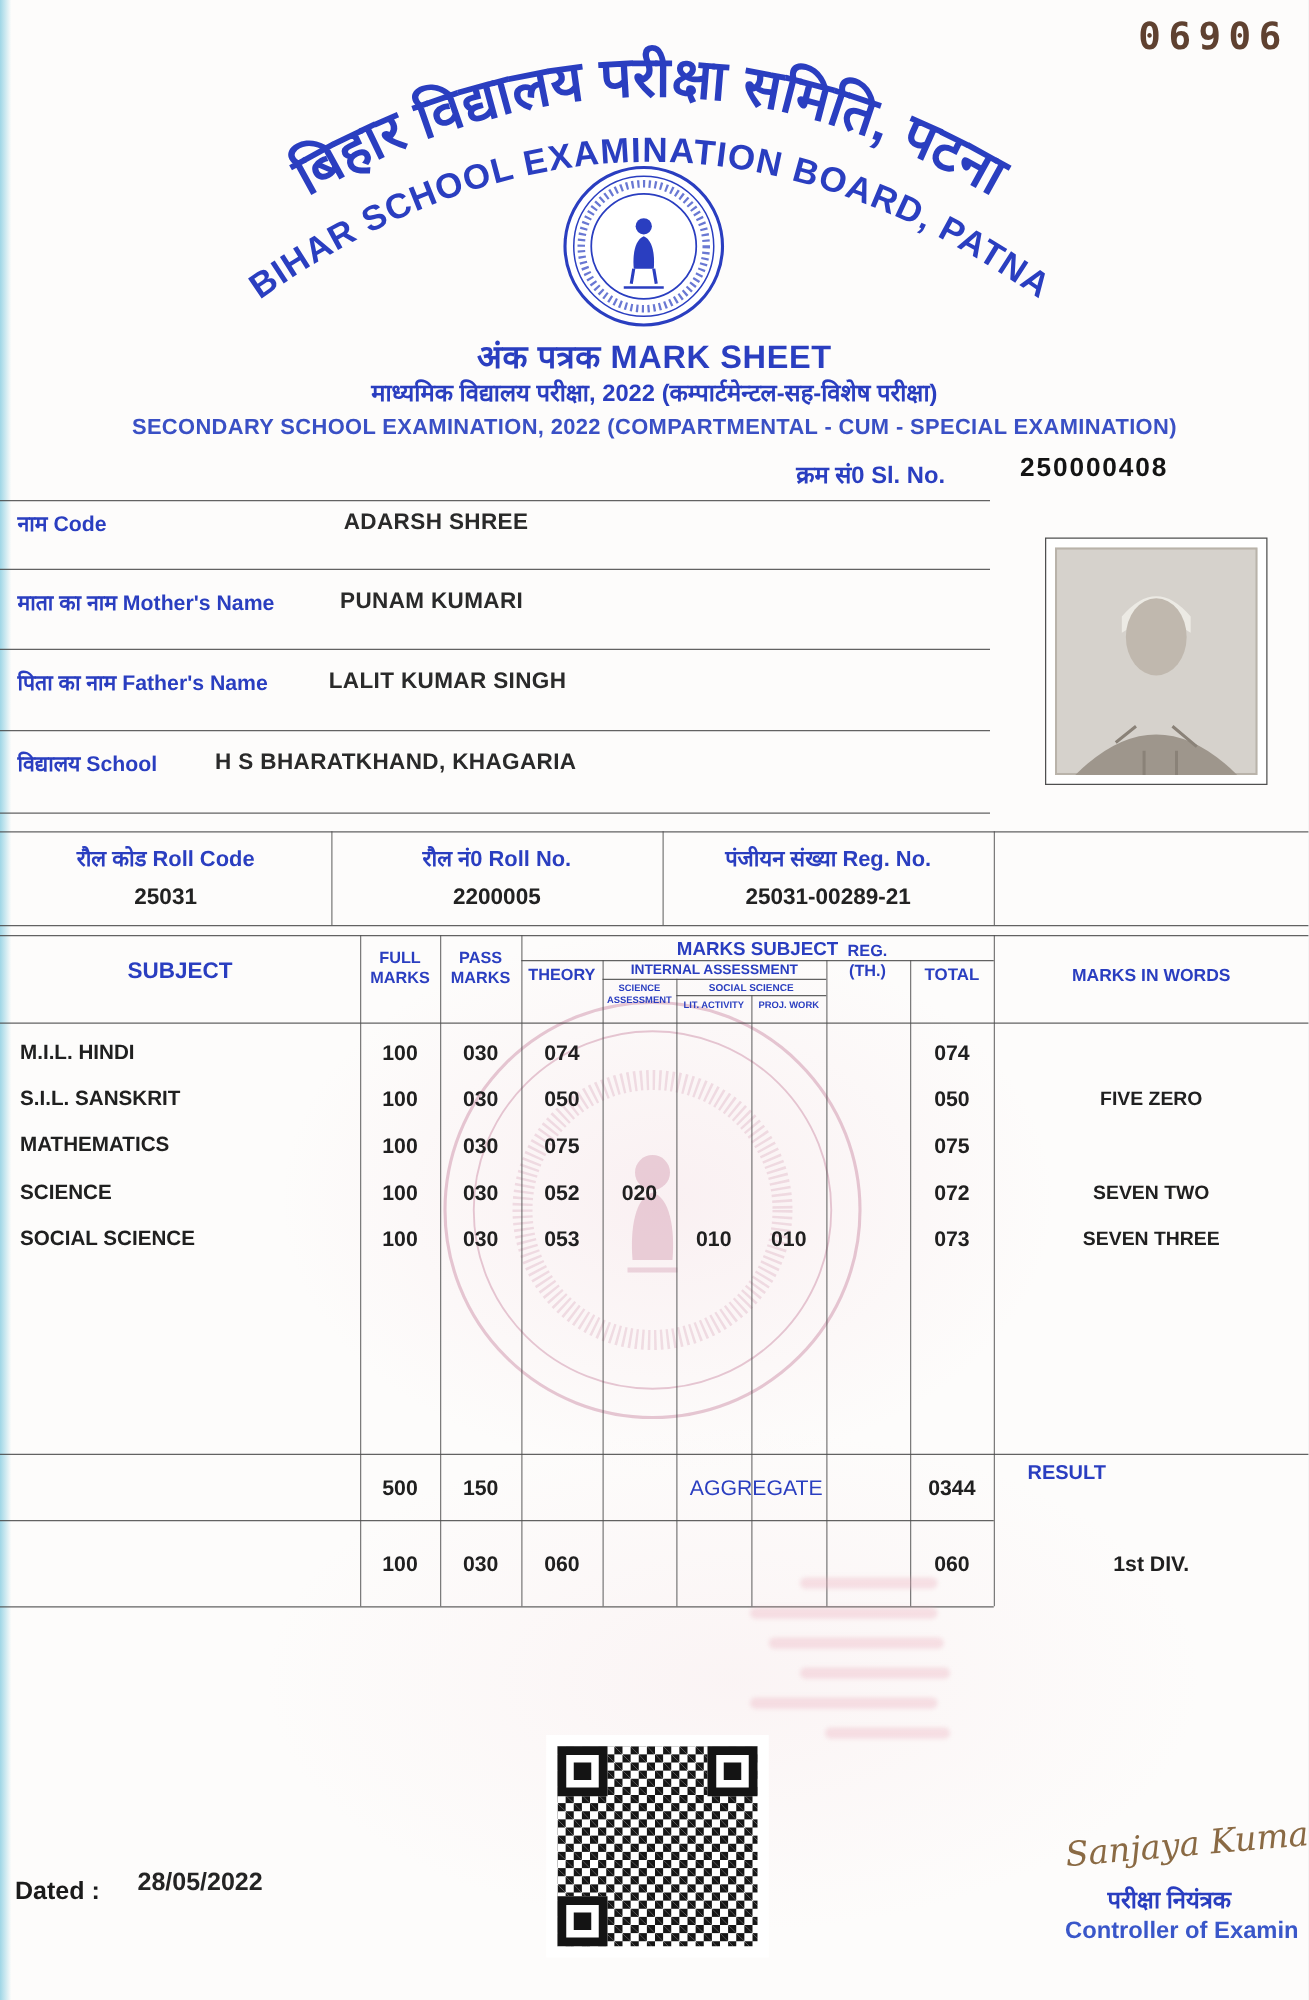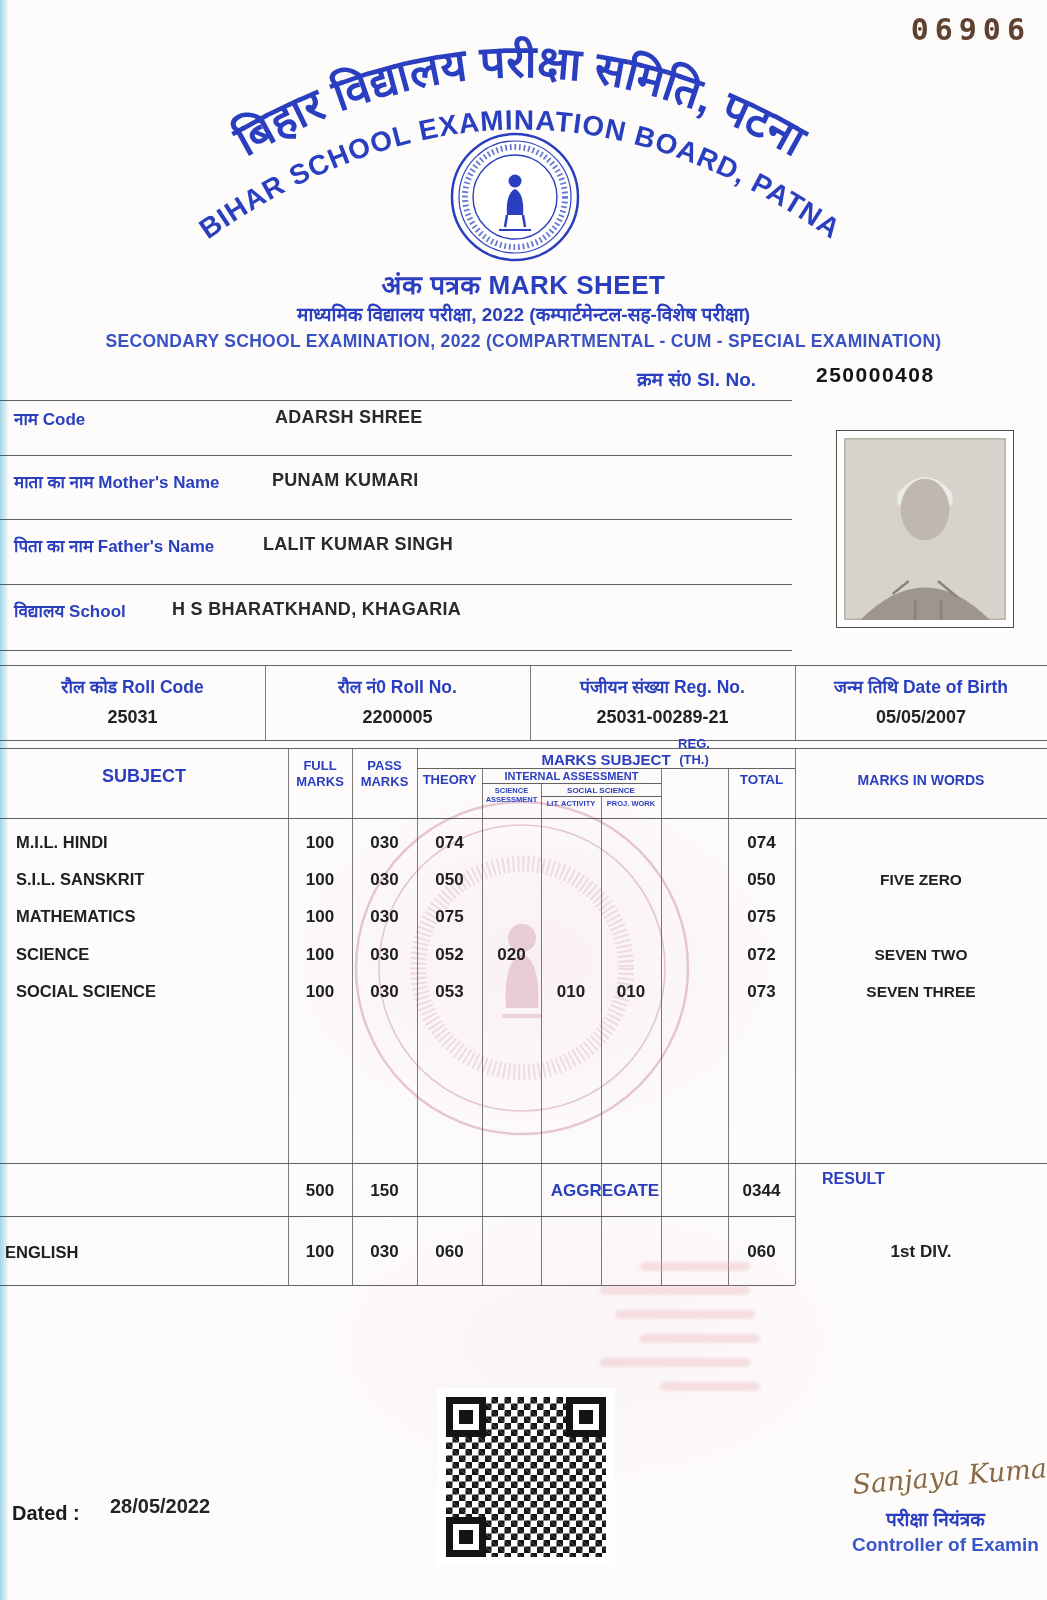--- a/index.html
+++ b/index.html
@@ -146,24 +146,20 @@
     <div class="rollval">25031</div>
   </div>
   <div class="rollcell" style="left:265px; top:674px; width:265px;">
     <div class="rollhead">रौल नं0 Roll No.</div>
     <div class="rollval">2200005</div>
   </div>
   <div class="rollcell" style="left:530px; top:674px; width:265px;">
     <div class="rollhead">पंजीयन संख्या Reg. No.</div>
     <div class="rollval">25031-00289-21</div>
   </div>
-  <div class="rollcell" style="left:795px; top:674px; width:252px;">
-    <div class="rollhead">जन्म तिथि Date of Birth</div>
-    <div class="rollval">05/05/2007</div>
-  </div>
 
   <div class="hl" style="left:0; top:748px; width:1047px;"></div>
   <div class="hl" style="left:417px; top:768px; width:378px;"></div>
   <div class="hl" style="left:482px; top:783px; width:179px;"></div>
   <div class="hl" style="left:541px; top:796px; width:120px;"></div>
   <div class="hl" style="left:0; top:818px; width:1047px;"></div>
   <div class="hl" style="left:0; top:1163px; width:1047px;"></div>
   <div class="hl" style="left:0; top:1216px; width:795px;"></div>
   <div class="hl" style="left:0; top:1285px; width:795px;"></div>
 
@@ -180,21 +176,21 @@
   <div class="mhead" style="left:417px; top:751px; width:378px; font-size:15px;">MARKS SUBJECT</div>
   <div class="mhead" style="left:0; top:766px; width:288px; font-size:18px;">SUBJECT</div>
   <div class="mhead" style="left:292px; top:758px; width:56px; font-size:13px;">FULL MARKS</div>
   <div class="mhead" style="left:356px; top:758px; width:57px; font-size:13px;">PASS MARKS</div>
   <div class="mhead" style="left:417px; top:772px; width:65px; font-size:13px;">THEORY</div>
   <div class="mhead" style="left:482px; top:770px; width:179px; font-size:11px;">INTERNAL ASSESSMENT</div>
   <div class="mhead" style="left:484px; top:786px; width:55px; font-size:7.5px;">SCIENCE ASSESSMENT</div>
   <div class="mhead" style="left:541px; top:786px; width:120px; font-size:8px;">SOCIAL SCIENCE</div>
   <div class="mhead" style="left:543px; top:799px; width:56px; font-size:7.5px;">LIT. ACTIVITY</div>
   <div class="mhead" style="left:603px; top:799px; width:56px; font-size:7.5px;">PROJ. WORK</div>
-  <div class="mhead" style="left:672px; top:736px; width:44px; font-size:13px;">REG. (TH.)</div>
+  <div class="mhead" style="left:672px; top:753px; width:44px; font-size:13px;">REG. (TH.)</div>
   <div class="mhead" style="left:728px; top:772px; width:67px; font-size:13.5px;">TOTAL</div>
   <div class="mhead" style="left:795px; top:772px; width:252px; font-size:14px;">MARKS IN WORDS</div>
 
   <div class="mrow" style="top:824px; height:37px;padding-left:10px;">
     <div class="mc c-subj">M.I.L. HINDI</div>
     <div class="mc c-full">100</div>
     <div class="mc c-pass">030</div>
     <div class="mc c-theory">074</div>
     <div class="mc c-sci"></div>
     <div class="mc c-lit"></div>
@@ -246,27 +242,26 @@
     <div class="mc c-lit">010</div>
     <div class="mc c-proj">010</div>
     <div class="mc c-reg"></div>
     <div class="mc c-total">073</div>
     <div class="mc c-words">SEVEN THREE</div>
   </div>
 
   <div class="mrow" style="top:1168px; height:46px;">
     <div class="mc c-full">500</div>
     <div class="mc c-pass">150</div>
-    <div class="mc" style="left:482px; width:246px; color:#2a3ec0; font-weight:bold; font-size:17px;">AGGREGATE</div>
+    <div class="mc" style="left:482px; width:246px; color:#2a3ec0; font-weight:normal; font-size:17px;">AGGREGATE</div>
     <div class="mc c-total">0344</div>
   </div>
   <div class="abs" style="left:822px; top:1170px; font-size:16px; font-weight:bold; color:#2a3ec0;">RESULT</div>
 
   <div class="mrow" style="top:1222px; height:60px;">
-    <div class="mc c-subj" style="left:5px;">ENGLISH</div>
     <div class="mc c-full">100</div>
     <div class="mc c-pass">030</div>
     <div class="mc c-theory">060</div>
     <div class="mc c-total">060</div>
     <div class="mc c-words" style="font-size:17px;">1st DIV.</div>
   </div>
 
   <div>
     <div class="ghost-bar" style="left:640px; top:1262px; width:110px;"></div>
     <div class="ghost-bar" style="left:600px; top:1286px; width:150px;"></div>

